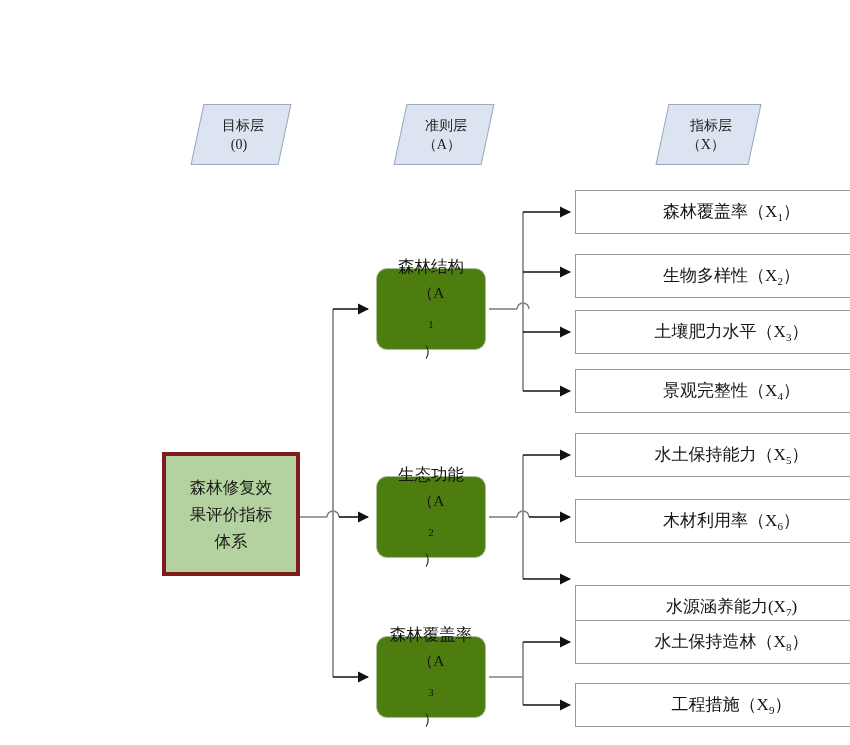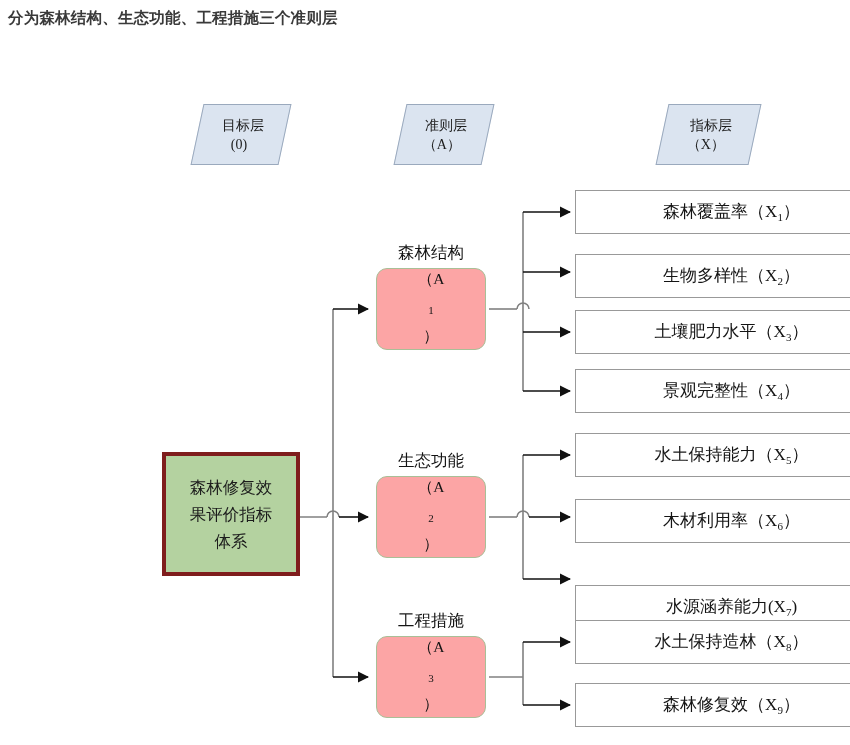--- a/index.html
+++ b/index.html
@@ -82,27 +82,27 @@
     color: #1b1b1b;
     text-align: center;
   }
   #goal-box span { display: block; white-space: nowrap; }
 
   
   .criterion {
     position: absolute;
     width: 110px;
     height: 82px;
-    background: #fca5a5;
+    background: #4d7c0f;
     border: 1px solid #a9bf97;
     border-radius: 11px;
     box-sizing: border-box;
     display: flex;
     flex-direction: column;
-    justify-content: flex-end;
+    justify-content: center;
     align-items: center;
     font-size: 16.5px;
     line-height: 26px;
     color: #141414;
     text-align: center;
   }
   .criterion span { display: block; white-space: nowrap; }
   .criterion .sub { font-size: 15.5px; }
   .criterion .sub sub { font-size: 11px; }
 
@@ -121,21 +121,20 @@
     font-size: 17px;
     color: #141414;
     white-space: nowrap;
   }
   .indicator sub { font-size: 11px; }
 </style>
 </head>
 <body>
 
 <div id="heading">
-  <div class="line">分为森林结构、生态功能、工程措施三个准则层</div>
 </div>
 
 <svg id="wires" viewBox="0 0 850 745">
   <defs>
     <marker id="arrow" viewBox="0 0 10 10" refX="9" refY="5" markerWidth="7" markerHeight="7" orient="auto-start-reverse">
       <path d="M 0 0 L 10 5 L 0 10 z" fill="#111111"></path>
     </marker>
   </defs>
   <g stroke="#808080" stroke-width="1.6" fill="none">
 
@@ -197,21 +196,21 @@
   <span>森林结构</span>
   <span class="sub"><span>（A</span><sub>1</sub><span>）</span></span>
 </div>
 
 <div class="criterion" style="left:376px; top:476px;">
   <span>生态功能</span>
   <span class="sub"><span>（A</span><sub>2</sub><span>）</span></span>
 </div>
 
 <div class="criterion" style="left:376px; top:636px;">
-  <span>工程措施</span>
+  <span>森林覆盖率</span>
   <span class="sub"><span>（A</span><sub>3</sub><span>）</span></span>
 </div>
 
 <div class="indicator" style="top:190px;">
   <span><span>森林覆盖率（X</span><sub>1</sub><span>）</span></span>
 </div>
 <div class="indicator" style="top:254px;">
   <span><span>生物多样性（X</span><sub>2</sub><span>）</span></span>
 </div>
 <div class="indicator" style="top:310px;">
@@ -226,14 +225,14 @@
 <div class="indicator" style="top:499px;">
   <span><span>木材利用率（X</span><sub>6</sub><span>）</span></span>
 </div>
 <div class="indicator" style="top:585px;">
   <span><span>水源涵养能力(X</span><sub>7</sub><span>)</span></span>
 </div>
 <div class="indicator" style="top:620px;">
   <span><span>水土保持造林（X</span><sub>8</sub><span>）</span></span>
 </div>
 <div class="indicator" style="top:683px;">
-  <span><span>森林修复效（X</span><sub>9</sub><span>）</span></span>
+  <span><span>工程措施（X</span><sub>9</sub><span>）</span></span>
 </div>
 
 </body></html>

